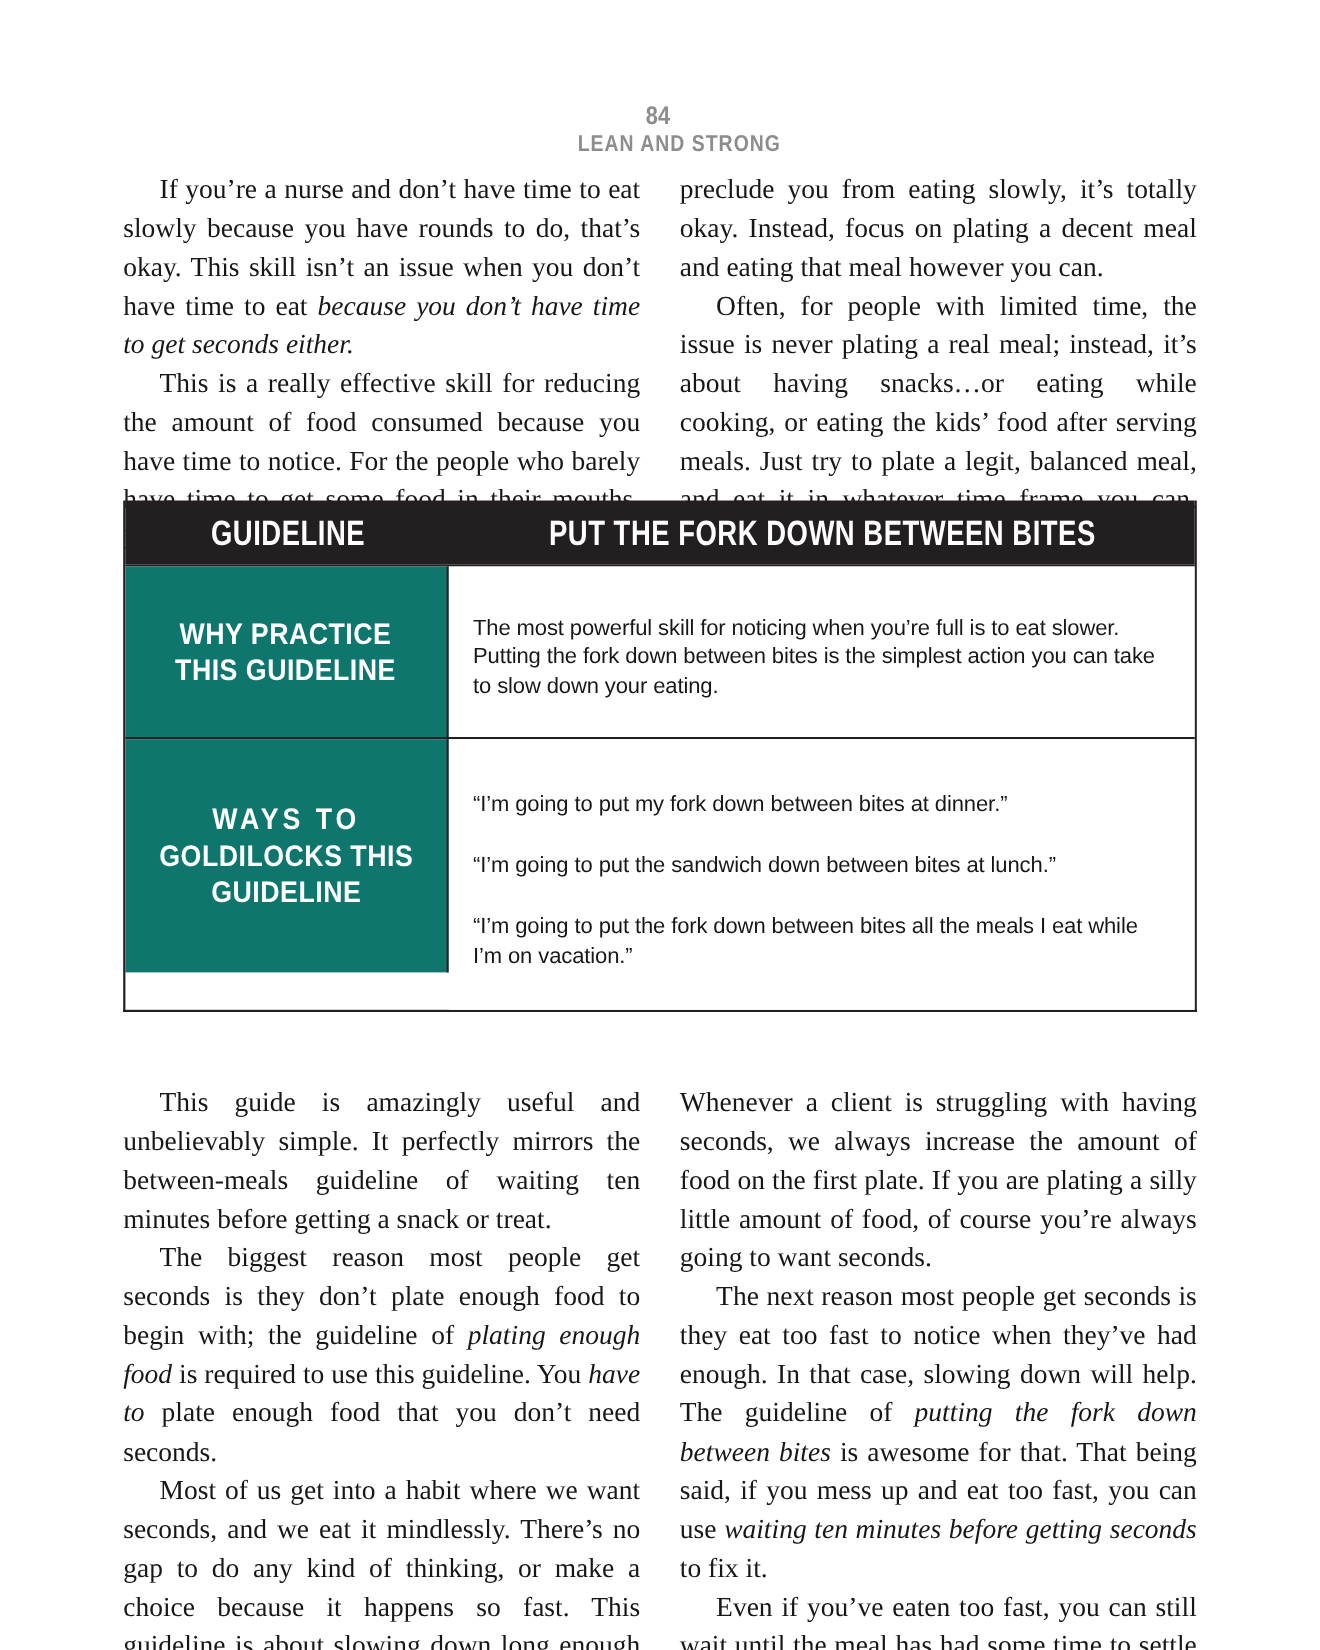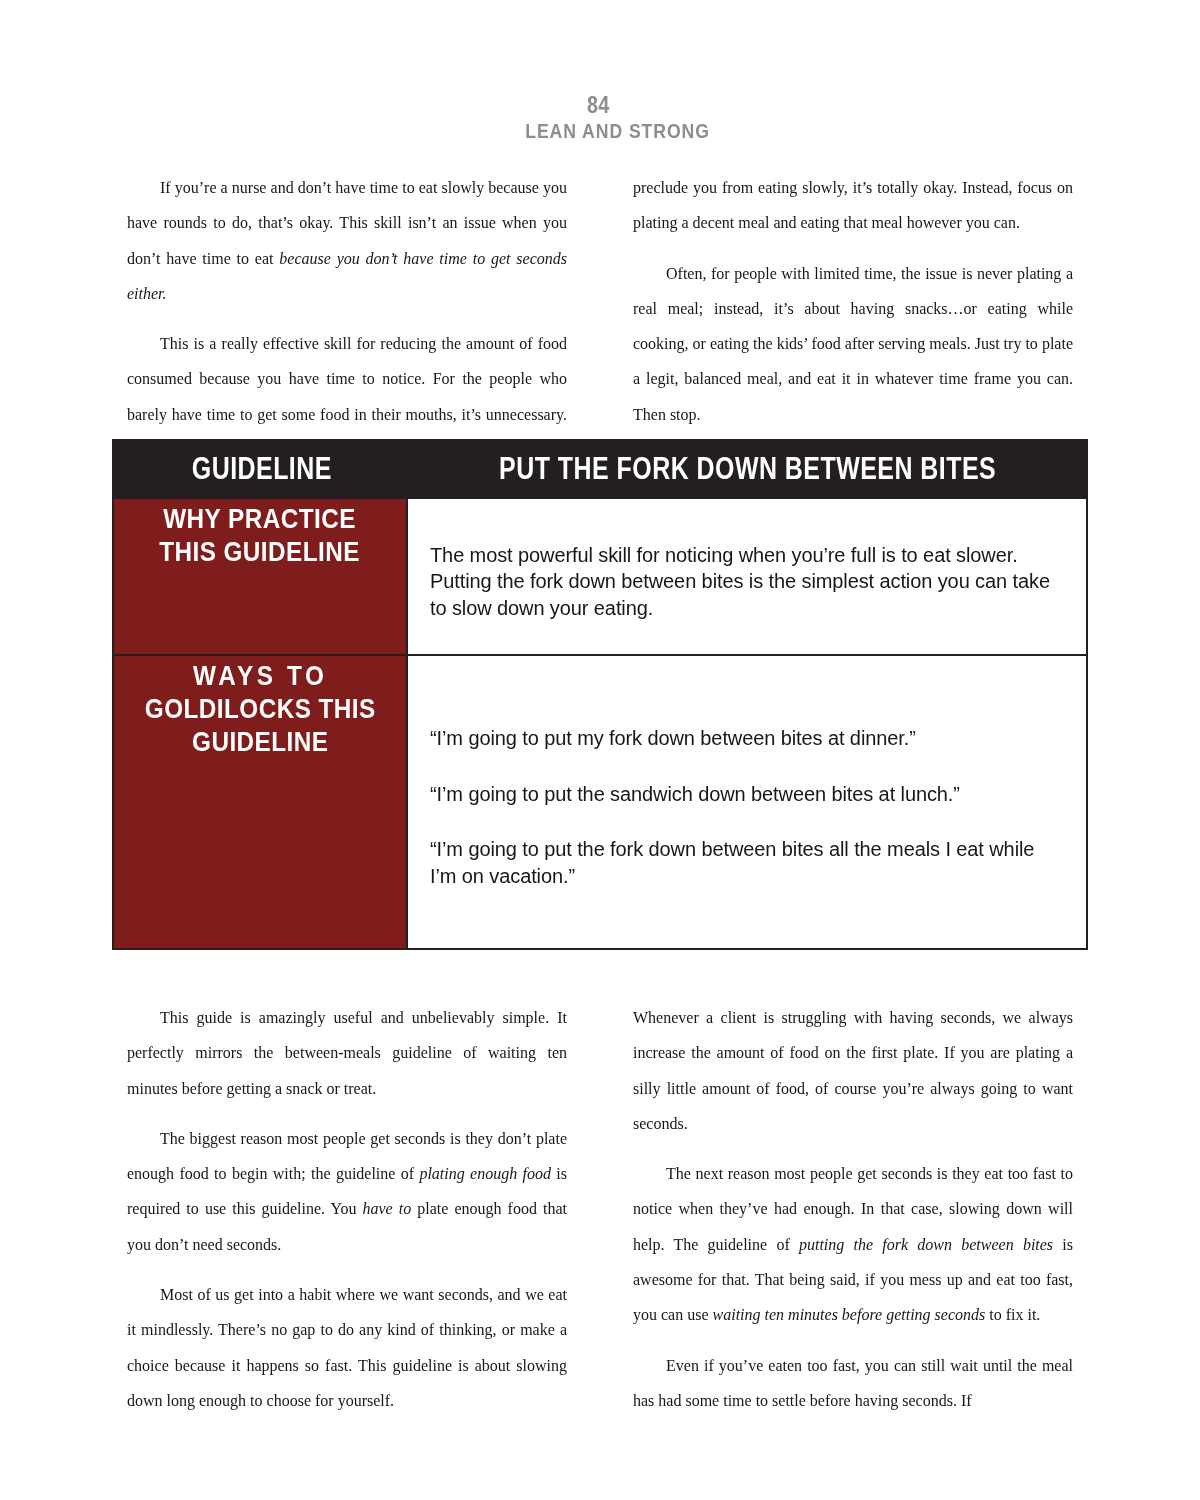--- a/index.html
+++ b/index.html
@@ -61,37 +61,37 @@
     position: absolute;
     display: flex;
     justify-content: space-between;
   }
   .cols.top { left: 112px; top: 155px; width: 976px; }
   .cols.bottom { left: 112px; top: 985px; width: 976px; }
 
   .col { width: 470px; }
 
   .col p {
-    margin: 15px;
+    margin: 0;
     font-family: "Liberation Serif", serif;
-    font-size: 16px;
+    font-size: 25px;
     line-height: 35.3px;
     text-align: justify;
     text-justify: inter-word;
     color: #17171a;
     hyphens: none;
   }
   .col p.indent { text-indent: 33px; }
   .col p em { font-style: italic; }
 
   
   .guideline-table {
     position: absolute;
     left: 112px;
-    top: 439px;
+    top: 455px;
     width: 976px;
     box-sizing: border-box;
     border: 2px solid #231f20;
     border-top: none;
   }
 
   .gt-header {
     display: flex;
     background: #231f20;
     height: 58px;
@@ -120,23 +120,24 @@
 
   .gt-row {
     display: flex;
     align-items: stretch;
     border-top: 2px solid #231f20;
   }
   .gt-row:first-of-type { border-top: none; }
 
   .gt-label {
     width: 294px;
-    background: #7f1d1d;
+    background: #0f766e;
     border-right: 2px solid #231f20;
     display: flex;
+    align-items: center;
     justify-content: center;
     box-sizing: border-box;
     padding: 4px 8px;
   }
   .gt-label-text {
     font-family: "Liberation Sans", sans-serif;
     font-weight: 700;
     color: #ffffff;
     font-size: 27px;
     line-height: 33px;
@@ -161,21 +162,21 @@
     font-family: "Liberation Sans", sans-serif;
     font-size: 20px;
     line-height: 26.5px;
     color: #17171a;
     letter-spacing: -0.1px;
   }
   .gt-body p + p { margin-top: 29px; }
 
   .row-why .gt-label { height: 155px; }
   .row-why .gt-body { min-height: 155px; }
-  .row-ways .gt-label { height: 292px; }
+  .row-ways .gt-label { height: 212px; }
   .row-ways .gt-body { min-height: 246px; }
 
   
   .section-heading {
     position: absolute;
     left: 112px;
     top: 934px;
     width: 976px;
   }
   .section-heading-text {

